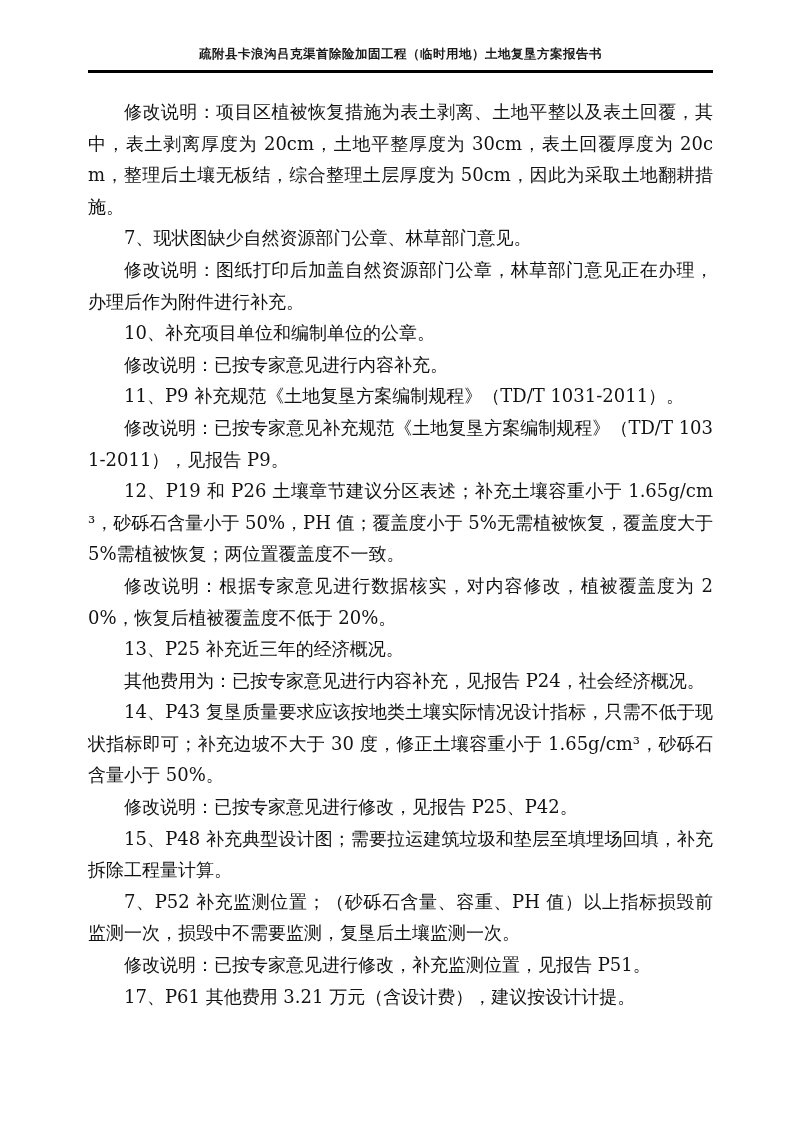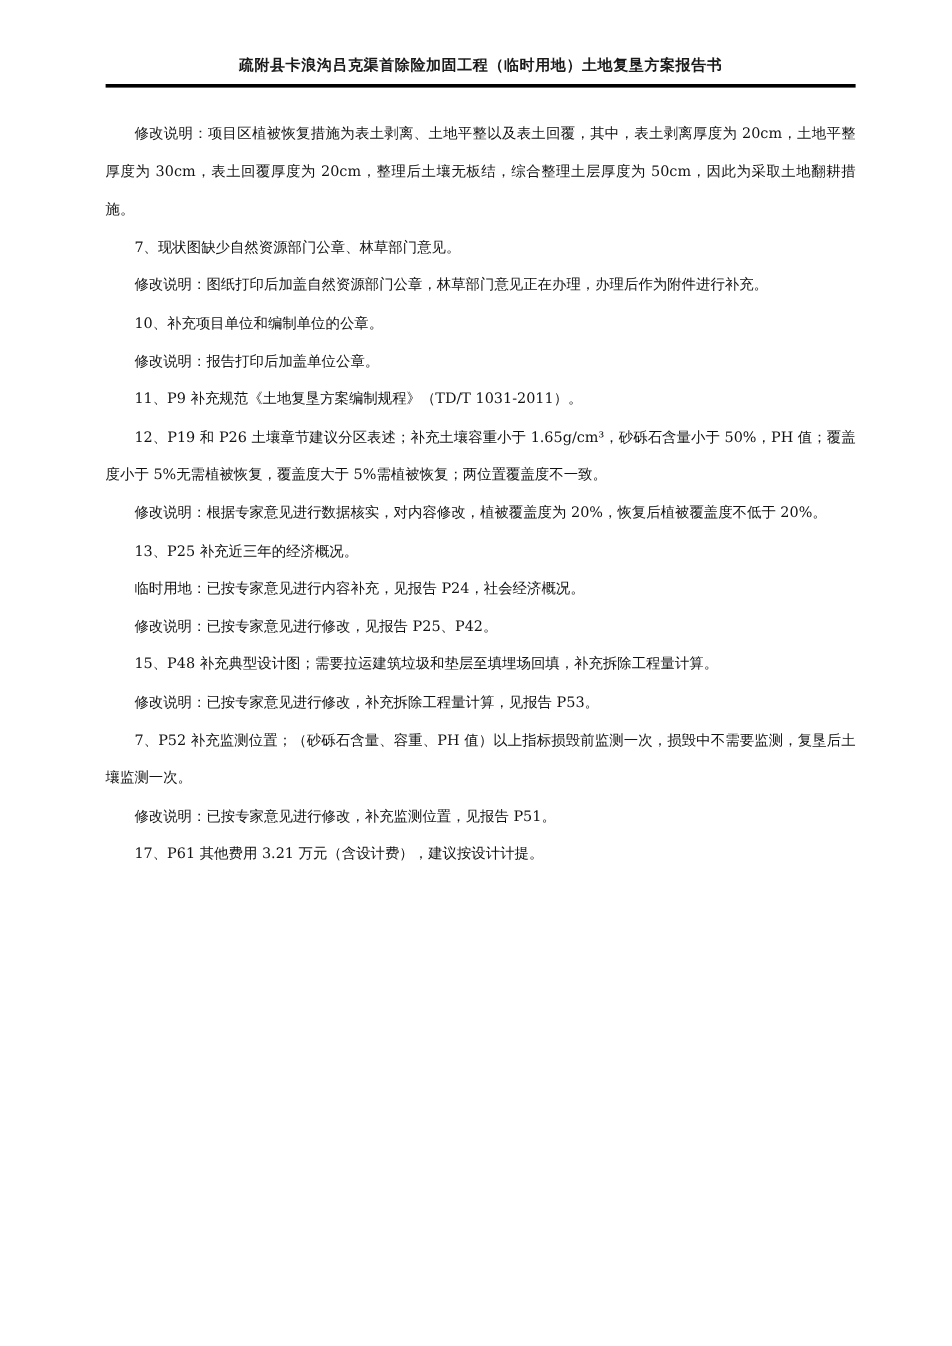--- a/index.html
+++ b/index.html
@@ -28,21 +28,21 @@
     white-space: nowrap;
     color: #1a1a1a;
   }
   .hdr-rule {
     margin-top: 7px;
     height: 0;
     border-bottom: 3px solid #000000;
   }
   .doc-body {
     margin-top: 23px;
-    font-size: 12px;
+    font-size: 18px;
     line-height: 31.6px;
     text-align: justify;
     text-justify: inter-character;
   }
   .doc-body p {
     margin: 0;
     padding: 0;
     text-indent: 2em;
     word-break: break-all;
   }
@@ -55,27 +55,28 @@
   <header>
     <div class="hdr-title">疏附县卡浪沟吕克渠首除险加固工程（临时用地）土地复垦方案报告书</div>
     <div class="hdr-rule"></div>
   </header>
 
   <main class="doc-body">
     <p>修改说明：项目区植被恢复措施为表土剥离、土地平整以及表土回覆，其中，表土剥离厚度为 20cm，土地平整厚度为 30cm，表土回覆厚度为 20cm，整理后土壤无板结，综合整理土层厚度为 50cm，因此为采取土地翻耕措施。</p>
     <p>7、现状图缺少自然资源部门公章、林草部门意见。</p>
     <p>修改说明：图纸打印后加盖自然资源部门公章，林草部门意见正在办理，办理后作为附件进行补充。</p>
     <p>10、补充项目单位和编制单位的公章。</p>
-    <p>修改说明：报告打印后加盖单位公章。</p>
+    <p>修改说明：已按专家意见进行内容补充。</p>
     <p>11、P9 补充规范《土地复垦方案编制规程》（TD/T 1031-2011）。</p>
+    <p>修改说明：已按专家意见补充规范《土地复垦方案编制规程》（TD/T 1031-2011），见报告 P9。</p>
     <p>12、P19 和 P26 土壤章节建议分区表述；补充土壤容重小于 1.65g/cm³，砂砾石含量小于 50%，PH 值；覆盖度小于 5%无需植被恢复，覆盖度大于 5%需植被恢复；两位置覆盖度不一致。</p>
     <p>修改说明：根据专家意见进行数据核实，对内容修改，植被覆盖度为 20%，恢复后植被覆盖度不低于 20%。</p>
     <p>13、P25 补充近三年的经济概况。</p>
-    <p>临时用地：已按专家意见进行内容补充，见报告 P24，社会经济概况。</p>
+    <p>其他费用为：已按专家意见进行内容补充，见报告 P24，社会经济概况。</p>
+    <p>14、P43 复垦质量要求应该按地类土壤实际情况设计指标，只需不低于现状指标即可；补充边坡不大于 30 度，修正土壤容重小于 1.65g/cm³，砂砾石含量小于 50%。</p>
     <p>修改说明：已按专家意见进行修改，见报告 P25、P42。</p>
     <p>15、P48 补充典型设计图；需要拉运建筑垃圾和垫层至填埋场回填，补充拆除工程量计算。</p>
-    <p>修改说明：已按专家意见进行修改，补充拆除工程量计算，见报告 P53。</p>
     <p>7、P52 补充监测位置；（砂砾石含量、容重、PH 值）以上指标损毁前监测一次，损毁中不需要监测，复垦后土壤监测一次。</p>
     <p>修改说明：已按专家意见进行修改，补充监测位置，见报告 P51。</p>
     <p>17、P61 其他费用 3.21 万元（含设计费），建议按设计计提。</p>
   </main>
 
 </div>
 
 </body></html>

